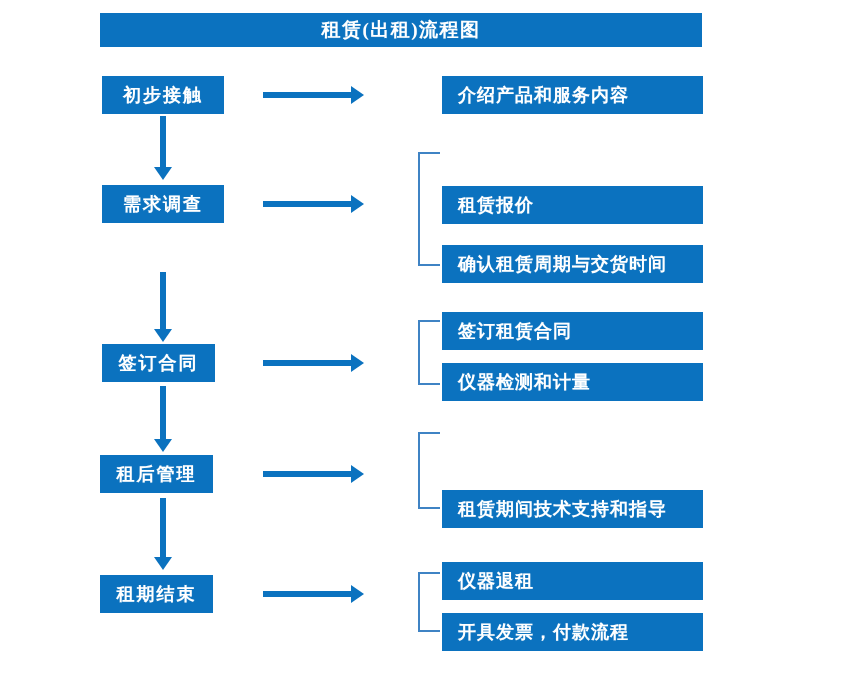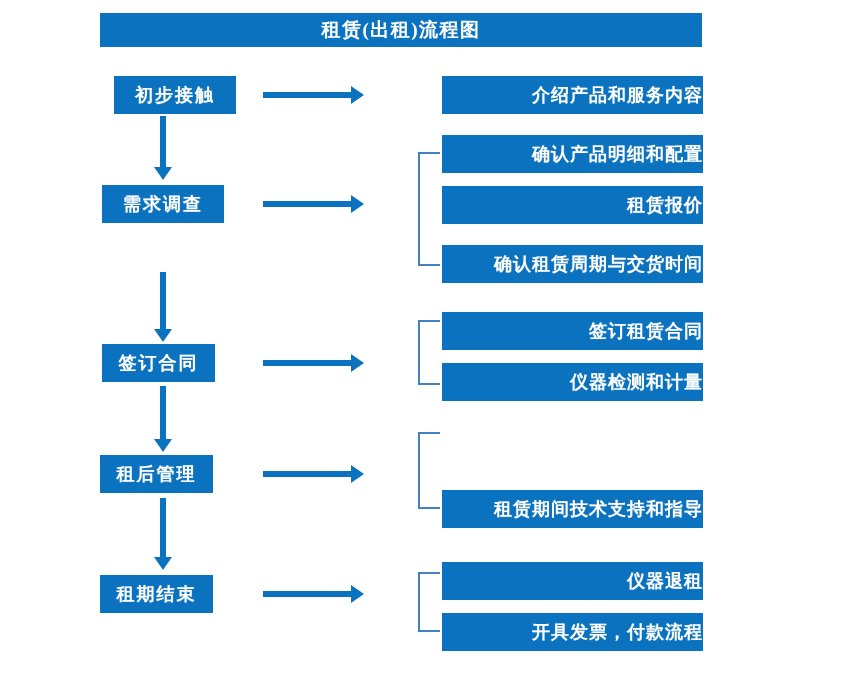--- a/index.html
+++ b/index.html
@@ -35,21 +35,21 @@
     justify-content: center;
     font-size: 19px;
     letter-spacing: 1.5px;
   }
   .stage-box {
     justify-content: center;
     font-size: 18px;
     letter-spacing: 2px;
   }
   .detail-box {
-    justify-content: flex-end;
+    justify-content: flex-start;
     padding-left: 16px;
     font-size: 18px;
     letter-spacing: 1px;
   }
   
   .h-arrow {
     position: absolute;
     height: 18px;
   }
   .h-arrow .shaft {
@@ -102,21 +102,21 @@
 </style>
 </head>
 <body>
 
 <div id="canvas">
 
   <div class="box title-box" style="left:100px; top:13px; width:602px; height:34px;">
     <span>租赁(出租)流程图</span>
   </div>
 
-  <div class="box stage-box" style="left:102px; top:76px; width:122px; height:38px;margin-left:12px;">
+  <div class="box stage-box" style="left:102px; top:76px; width:122px; height:38px;">
     <span>初步接触</span>
   </div>
 
   <div class="box stage-box" style="left:102px; top:185px; width:122px; height:38px;align-items:center;">
     <span>需求调查</span>
   </div>
 
   <div class="box stage-box" style="left:102px; top:344px; width:113px; height:38px;">
     <span>签订合同</span>
   </div>
@@ -179,23 +179,20 @@
   <div class="bracket" style="left:418px; top:320px; width:22px; height:65px;"></div>
 
   <div class="bracket" style="left:418px; top:432px; width:22px; height:77px;"></div>
 
   <div class="bracket" style="left:418px; top:572px; width:22px; height:60px;"></div>
 
   <div class="box detail-box" style="left:442px; top:76px; width:261px; height:38px;">
     <span>介绍产品和服务内容</span>
   </div>
 
-  <div class="box detail-box" style="left:442px; top:135px; width:261px; height:38px;">
-    <span>确认产品明细和配置</span>
-  </div>
 
   <div class="box detail-box" style="left:442px; top:186px; width:261px; height:38px;">
     <span>租赁报价</span>
   </div>
 
   <div class="box detail-box" style="left:442px; top:245px; width:261px; height:38px;">
     <span>确认租赁周期与交货时间</span>
   </div>
 
   <div class="box detail-box" style="left:442px; top:312px; width:261px; height:38px;">

